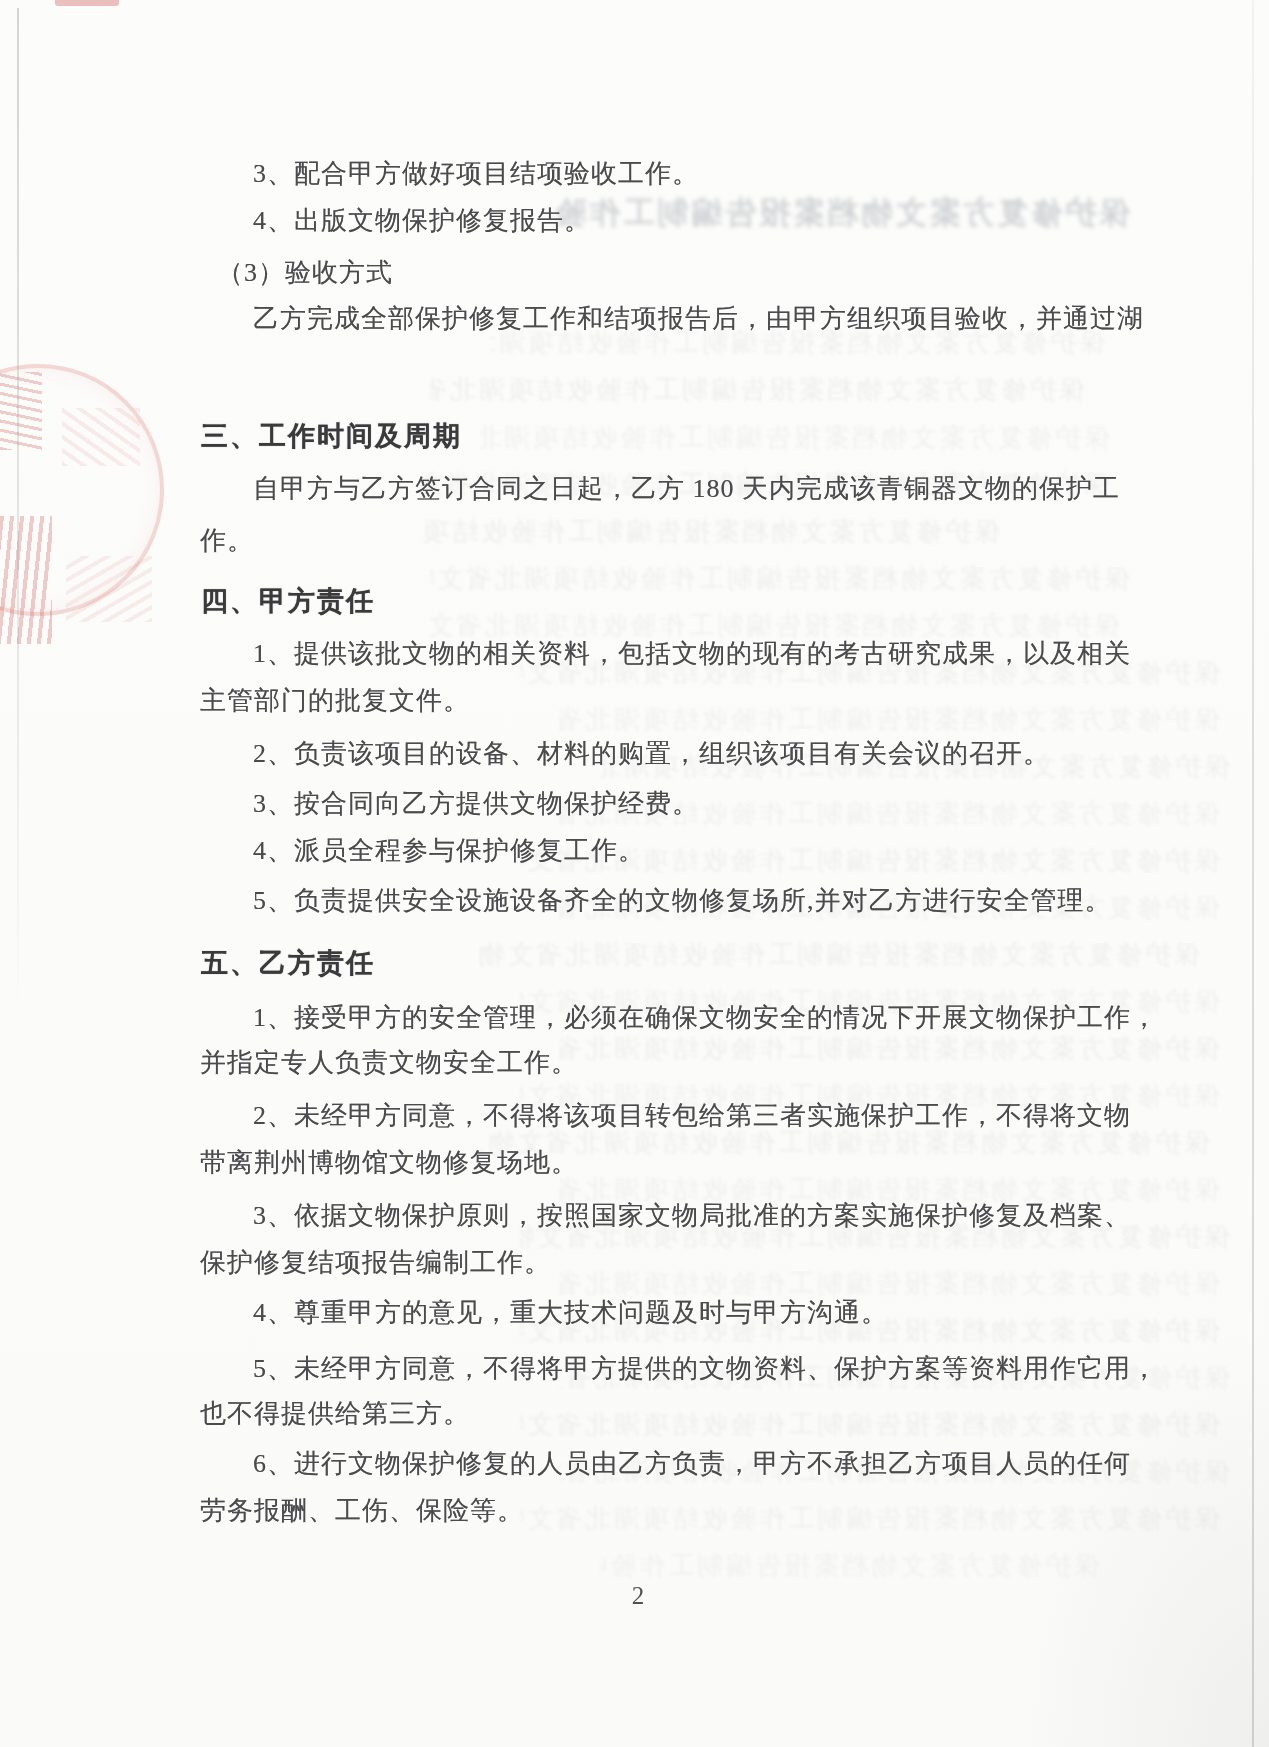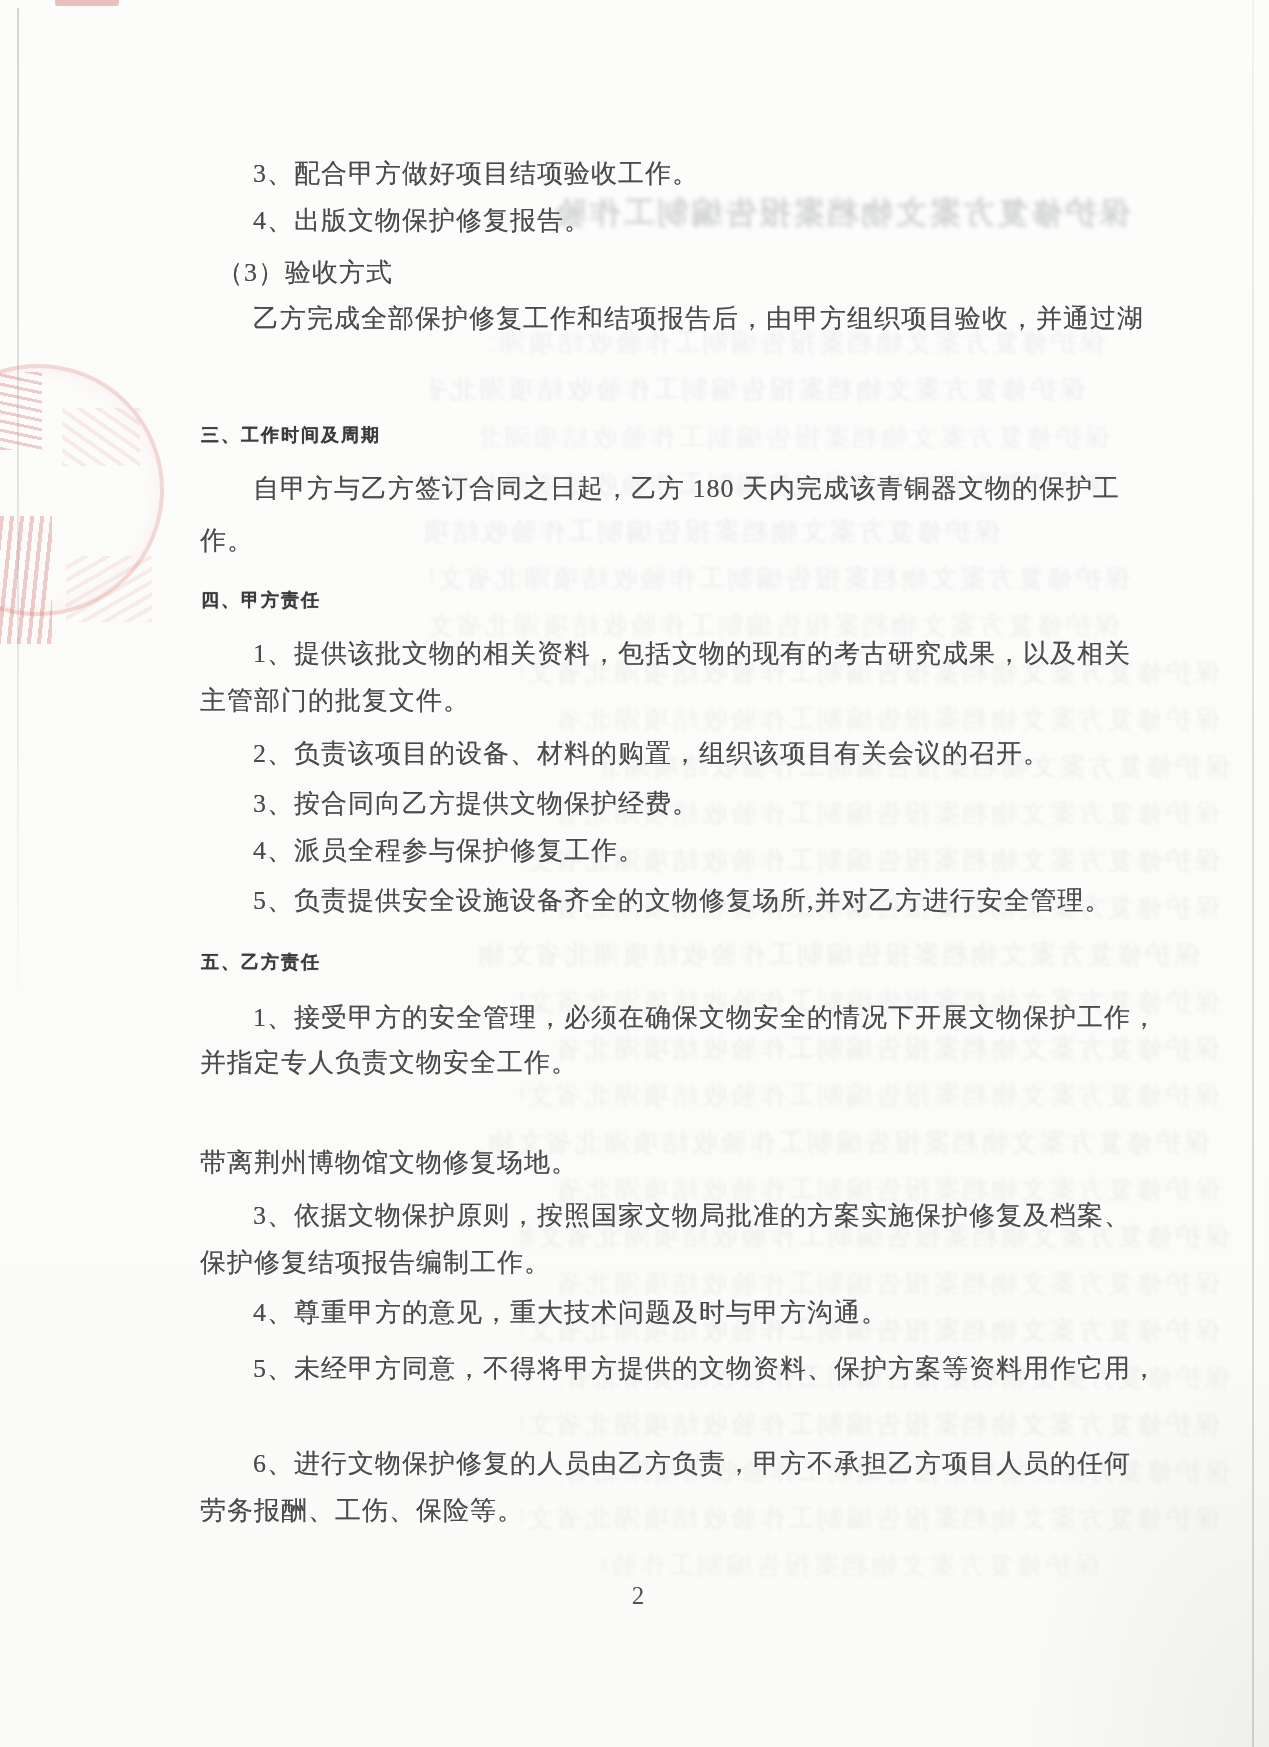--- a/index.html
+++ b/index.html
@@ -22,24 +22,23 @@
     letter-spacing:1px;
     text-shadow:0 0 0.6px rgba(75,75,78,0.55);
   }
   .t-indent  { left:253px; }
   .t-cont    { left:200px; }
   .t-sub     { left:217px; }
   .t-heading {
     left:201px;
     font-weight:bold;
     color:#3a3a3d;
-    font-size:18px;
+    font-size:27px;
     letter-spacing:2px;
     text-shadow:0 0 0.8px rgba(58,58,61,0.8);
-    font-family:Liberation Mono, monospace;
   }
   .page-number {
     position:absolute;
     top:1582px; left:598px;
     width:80px;
     text-align:center;
     font-size:25px;
     color:#515155;
   }
 
@@ -172,22 +171,24 @@
       <div class="line t-heading" style="top: 584px;">四、甲方责任</div>
       <div class="line t-indent" style="top: 637px;">1、提供该批文物的相关资料，包括文物的现有的考古研究成果，以及相关</div>
       <div class="line t-cont" style="top: 684px;">主管部门的批复文件。</div>
       <div class="line t-indent" style="top: 737px;">2、负责该项目的设备、材料的购置，组织该项目有关会议的召开。</div>
       <div class="line t-indent" style="top: 787px;">3、按合同向乙方提供文物保护经费。</div>
       <div class="line t-indent" style="top: 834px;">4、派员全程参与保护修复工作。</div>
       <div class="line t-indent" style="top: 884px;">5、负责提供安全设施设备齐全的文物修复场所,并对乙方进行安全管理。</div>
       <div class="line t-heading" style="top: 946px;">五、乙方责任</div>
       <div class="line t-indent" style="top: 1001px;">1、接受甲方的安全管理，必须在确保文物安全的情况下开展文物保护工作，</div>
       <div class="line t-cont" style="top: 1046px;">并指定专人负责文物安全工作。</div>
+      <div class="line t-indent" style="top: 1099px;">2、未经甲方同意，不得将该项目转包给第三者实施保护工作，不得将文物</div>
       <div class="line t-cont" style="top: 1146px;">带离荆州博物馆文物修复场地。</div>
       <div class="line t-indent" style="top: 1199px;">3、依据文物保护原则，按照国家文物局批准的方案实施保护修复及档案、</div>
       <div class="line t-cont" style="top: 1246px;">保护修复结项报告编制工作。</div>
       <div class="line t-indent" style="top: 1296px;">4、尊重甲方的意见，重大技术问题及时与甲方沟通。</div>
       <div class="line t-indent" style="top: 1352px;">5、未经甲方同意，不得将甲方提供的文物资料、保护方案等资料用作它用，</div>
+      <div class="line t-cont" style="top: 1397px;">也不得提供给第三方。</div>
       <div class="line t-indent" style="top: 1447px;">6、进行文物保护修复的人员由乙方负责，甲方不承担乙方项目人员的任何</div>
       <div class="line t-cont" style="top: 1494px;">劳务报酬、工伤、保险等。</div>
     </div>
 
 </div>
 
 </body></html>

